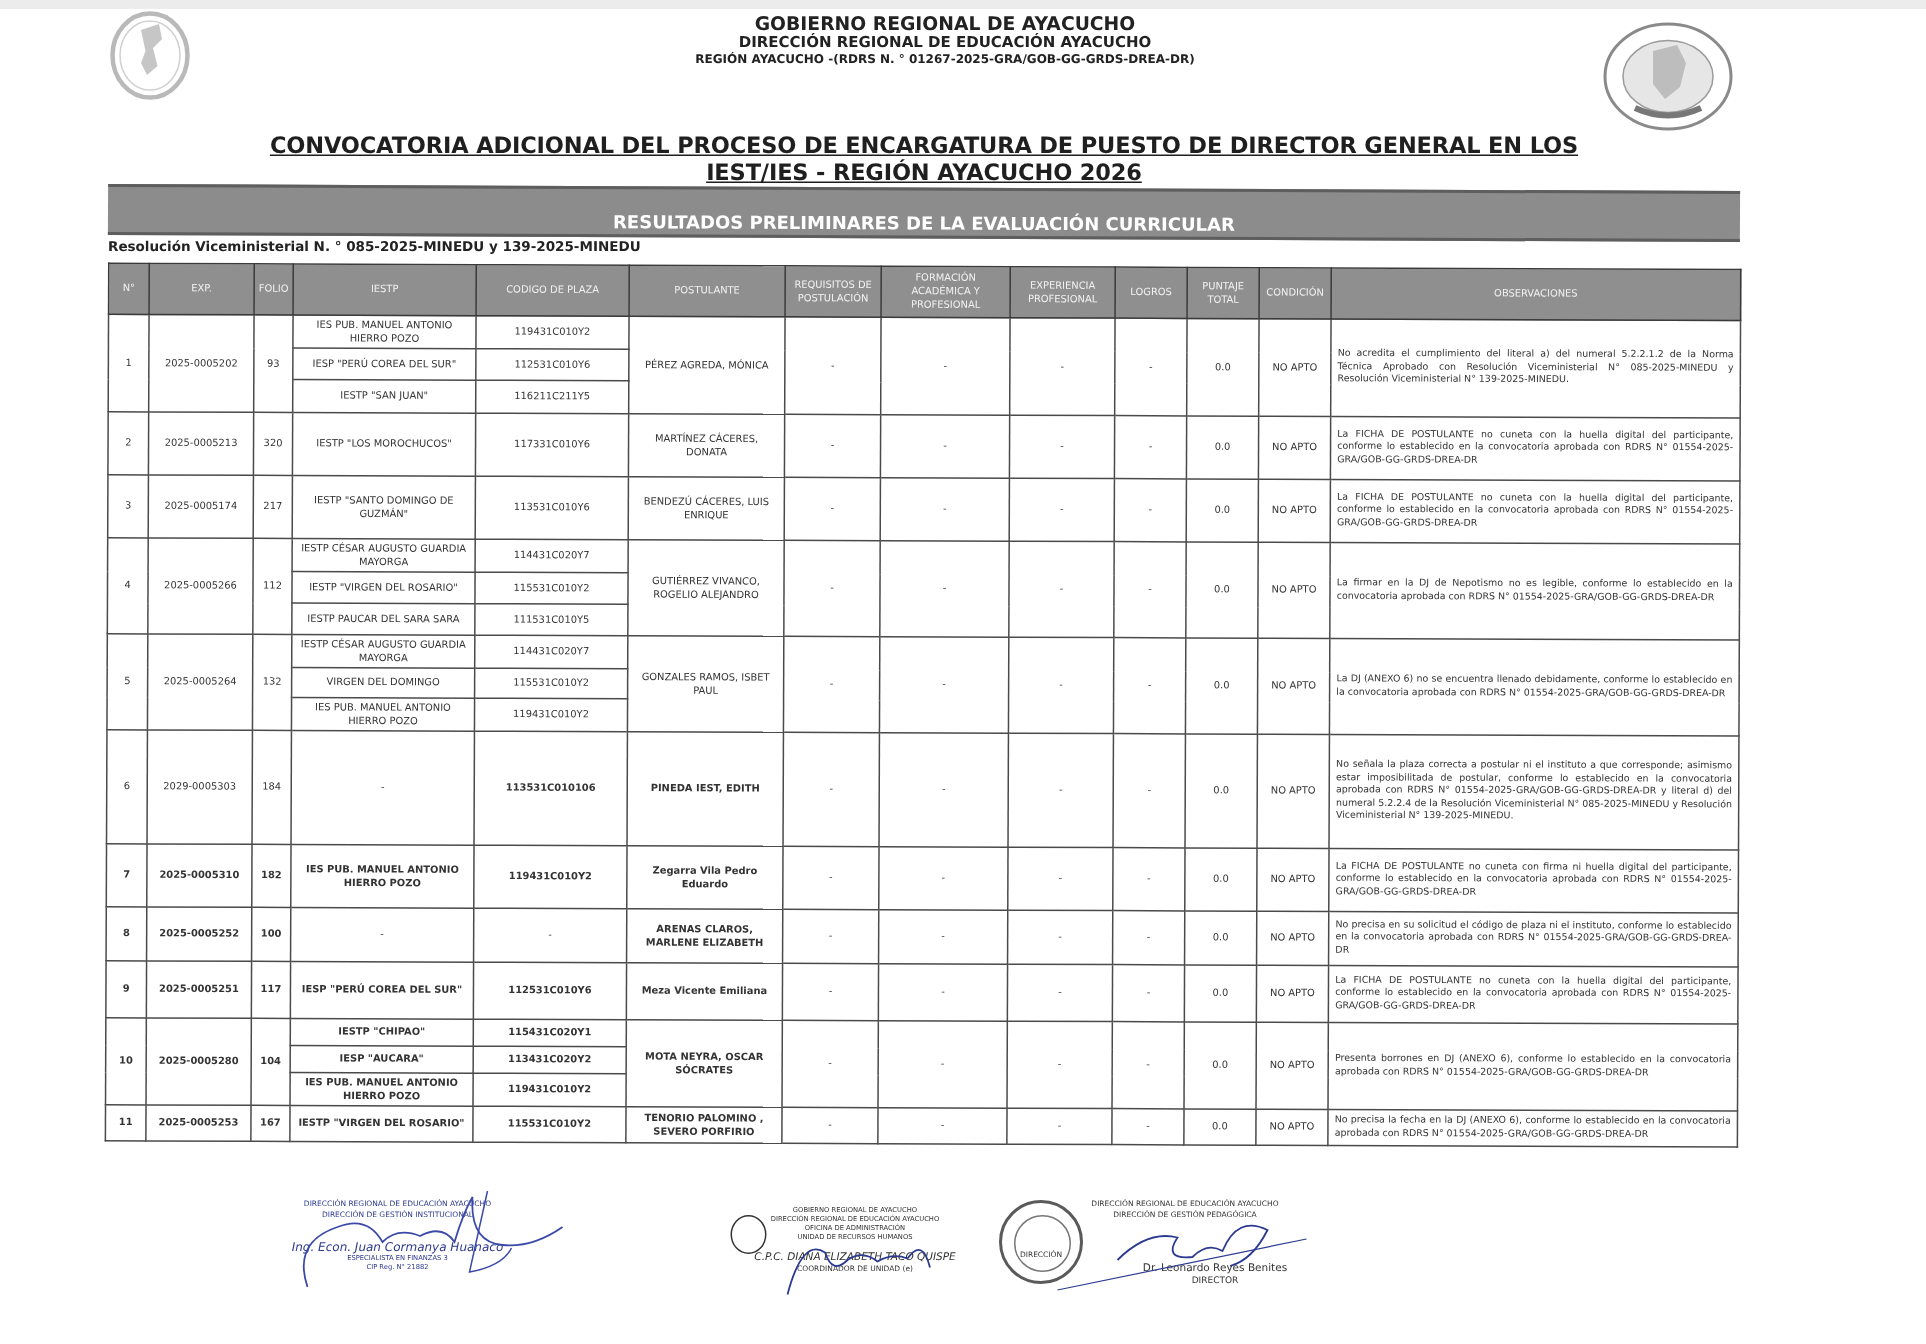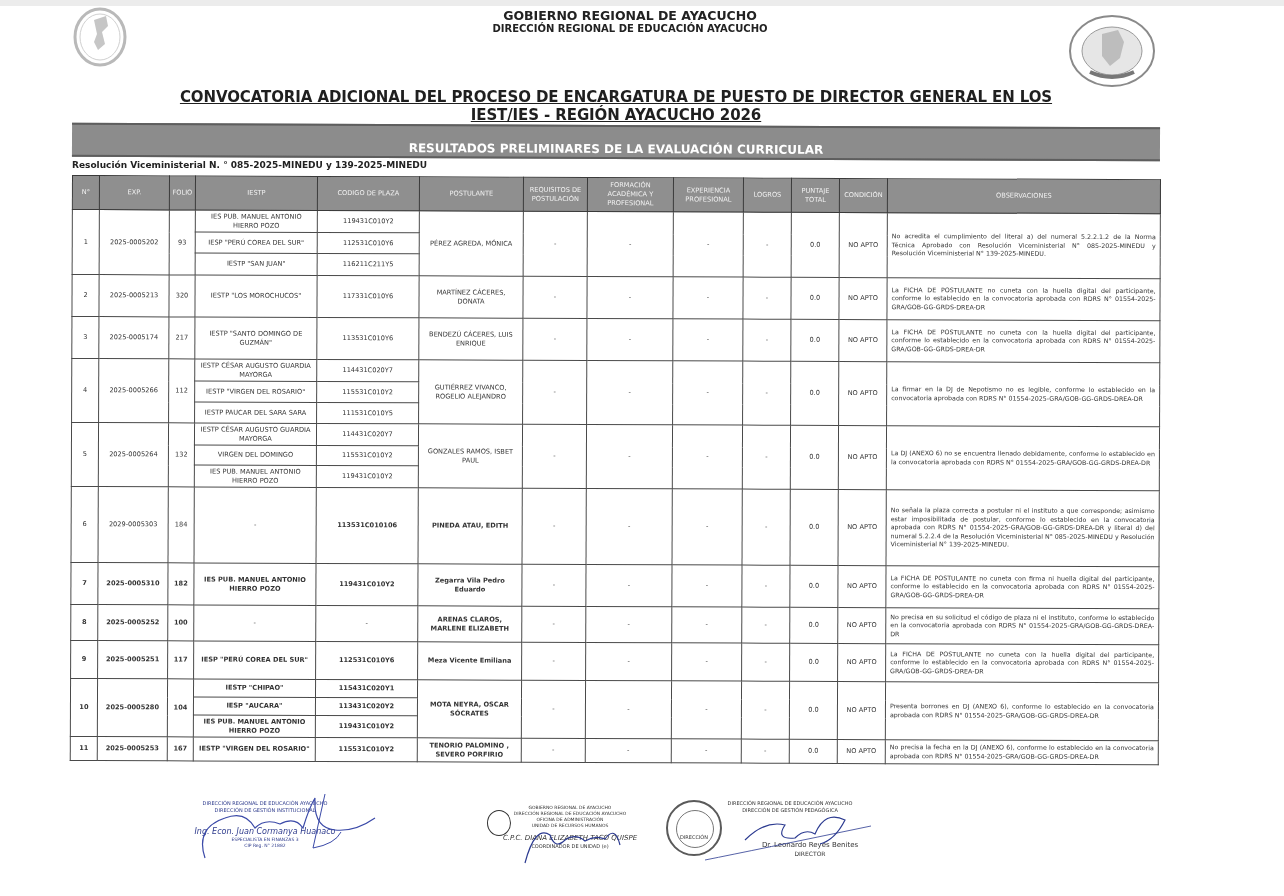--- a/index.html
+++ b/index.html
@@ -42,20 +42,21 @@
   <svg width="56" height="62" viewBox="0 0 56 62">
     <ellipse cx="28" cy="31" rx="25" ry="28" fill="none" stroke="#b9b9b9" stroke-width="3"></ellipse>
     <ellipse cx="28" cy="31" rx="20" ry="23" fill="none" stroke="#d0d0d0" stroke-width="1"></ellipse>
     <path d="M22 14 L34 10 L36 20 L30 26 L33 38 L26 44 L22 36 L25 28 Z" fill="#c6c6c6"></path>
   </svg>
 </div>
 
 <div class="hdr">
   <div class="l1">GOBIERNO REGIONAL DE AYACUCHO</div>
   <div class="l2">DIRECCIÓN REGIONAL DE EDUCACIÓN AYACUCHO</div>
+  <div class="l4">REGIÓN AYACUCHO -(RDRS N. ° 01267-2025-GRA/GOB-GG-GRDS-DREA-DR)</div>
 </div>
 
 <div class="logo-right">
   <svg width="92" height="74" viewBox="0 0 92 74">
     <ellipse cx="46" cy="37" rx="42" ry="35" fill="none" stroke="#8a8a8a" stroke-width="2"></ellipse>
     <ellipse cx="46" cy="37" rx="30" ry="24" fill="#e6e6e6" stroke="#9a9a9a" stroke-width="1"></ellipse>
     <path d="M36 20 L52 16 L58 28 L54 44 L44 52 L36 42 Z" fill="#bdbdbd"></path>
     <path d="M24 58 Q46 68 68 58" fill="none" stroke="#777" stroke-width="4"></path>
   </svg>
 </div>
@@ -204,21 +205,21 @@
       <td>IES PUB. MANUEL ANTONIO HIERRO POZO</td>
       <td>119431C010Y2</td>
     </tr>
 
     <tr style="height:76px">
       <td>6</td>
       <td>2029-0005303</td>
       <td>184</td>
       <td>-</td>
       <td class="bold">113531C010106</td>
-      <td class="bold">PINEDA ATAU, EDITH</td>
+      <td class="bold">PINEDA IEST, EDITH</td>
       <td>-</td>
       <td>-</td>
       <td>-</td>
       <td>-</td>
       <td>0.0</td>
       <td>NO APTO</td>
       <td class="obs">No señala la plaza correcta a postular ni el instituto a que corresponde; asimismo estar imposibilitada de postular, conforme lo establecido en la convocatoria aprobada con RDRS N° 01554-2025-GRA/GOB-GG-GRDS-DREA-DR y literal d) del numeral 5.2.2.4 de la Resolución Viceministerial N° 085-2025-MINEDU y Resolución Viceministerial N° 139-2025-MINEDU.</td>
     </tr>
 
     <tr style="height:42px">

